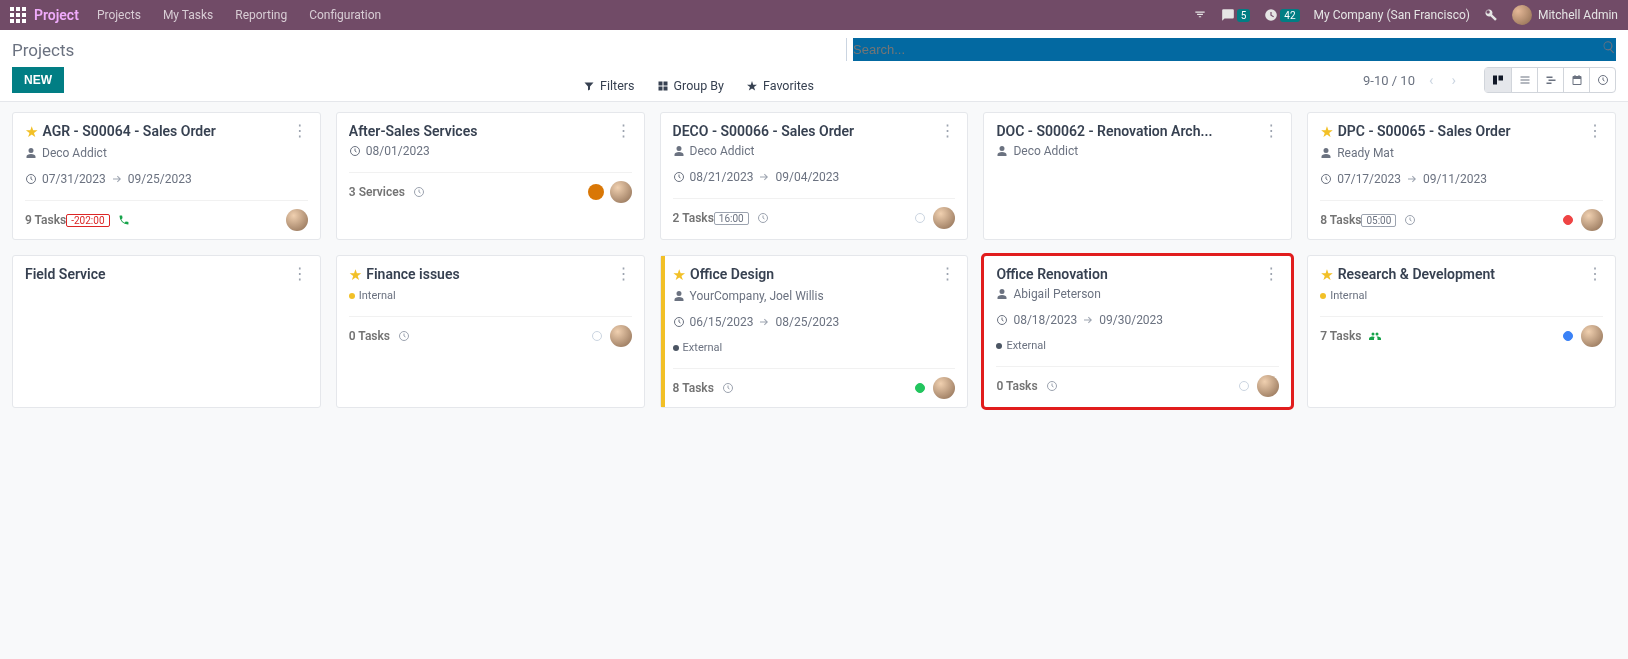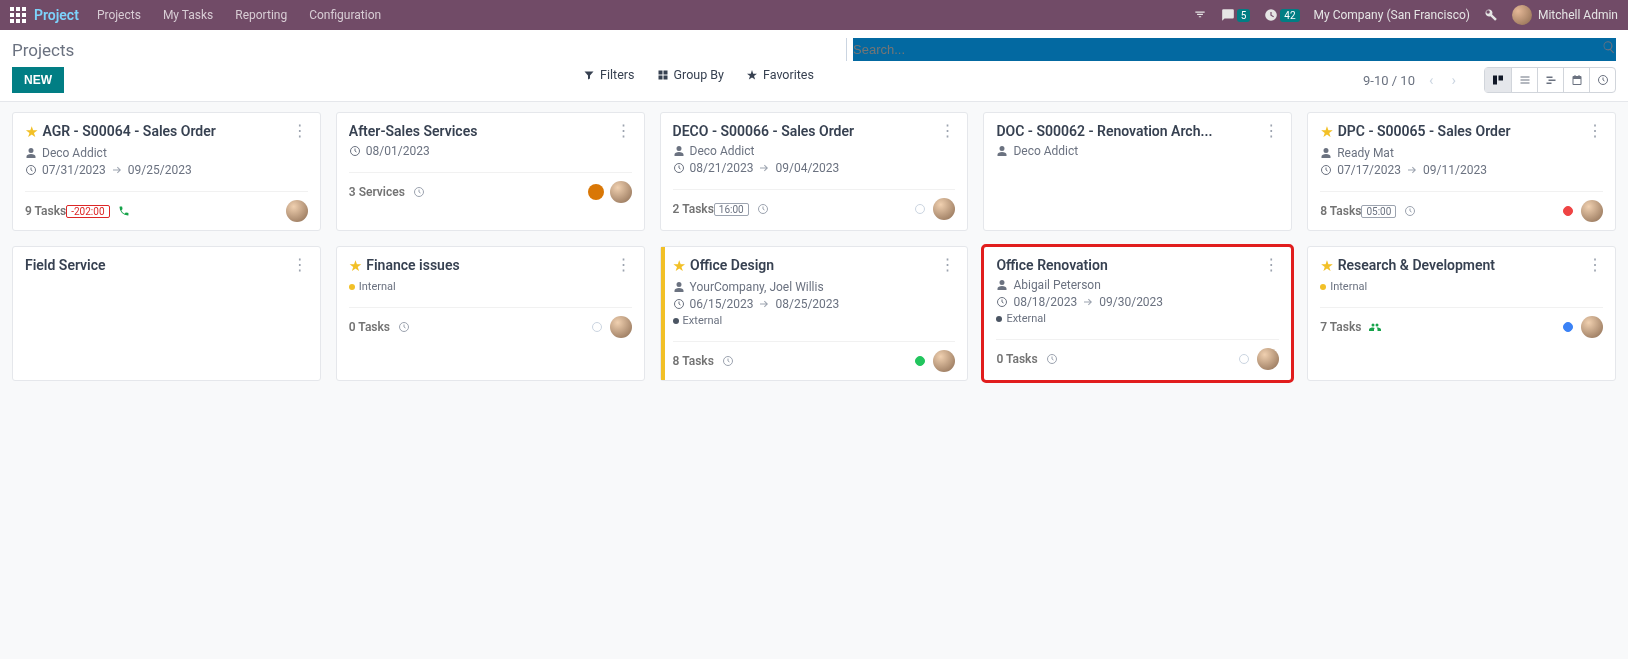--- a/index.html
+++ b/index.html
@@ -1,52 +1,52 @@
 <!DOCTYPE html>
 <html><head>
 <meta charset="utf-8">
 <style>
 * { box-sizing: border-box; margin: 0; padding: 0; }
 body { font-family: -apple-system, BlinkMacSystemFont, "Segoe UI", Roboto, sans-serif; font-size: 13px; color: #374151; background: #f8f9fa; }
 .topbar { background: #714B67; color: #e5e5e5; height: 30px; display: flex; align-items: center; padding: 0 10px; }
 .topbar .apps-icon { width: 16px; height: 16px; margin-right: 8px; fill: #fff; cursor: pointer; }
-.topbar .brand { font-weight: 600; color: #7dd3fc; font-size: 14px; margin-right: 18px; }
+.topbar .brand { font-weight: 600; color: #f0abfc; font-size: 14px; margin-right: 18px; }
 .topbar .nav { display: flex; gap: 22px; }
 .topbar .nav span { cursor: pointer; font-size: 12px; color: #d8cdd5; }
 .topbar .spacer { flex: 1; }
 .topbar .right { display: flex; align-items: center; gap: 14px; }
 .topbar .badge { background: #017e84; color: #fff; border-radius: 3px; font-size: 10px; padding: 1px 4px; margin-left: 2px; }
 .topbar .right .item { display: flex; align-items: center; cursor: pointer; font-size: 12px; color: #e5e5e5; }
 .topbar .avatar { width: 20px; height: 20px; border-radius: 50%; background: radial-gradient(circle at 30% 30%, #e5b897, #8b6a4f); margin-right: 6px; }
 .controlbar { background: #fff; border-bottom: 1px solid #e5e7eb; }
 .controlbar-row1 { display: flex; align-items: center; padding: 8px 12px 0 12px; }
 .page-title { font-size: 17px; color: #6b7280; }
 .searchwrap { flex: 1; display: flex; justify-content: flex-end; }
 .search { width: 770px; position: relative; border-left: 1px solid #cbd5e1; padding-left: 6px; }
 .search input { width: 100%; border: none; outline: none; font-size: 13px; background: #0369a1; padding: 4px 0; }
 .search .mag { position: absolute; right: 0; top: 2px; color: #6b7280; }
-.controlbar-row2 { display: flex; align-items: flex-start; padding: 6px 12px 8px 12px; }
+.controlbar-row2 { display: flex; align-items: flex-end; padding: 6px 12px 8px 12px; }
 .newbtn { background: #017e84; color: #fff; border: none; padding: 6px 12px; font-size: 12px; cursor: pointer; font-weight:600;}
 .filters { margin-left: auto; display: flex; gap: 22px; margin-right: 30px; }
 .filters .fbtn { display: flex; align-items: center; gap: 5px; color: #374151; cursor: pointer; font-size: 12.5px; }
 .pager { margin-left: auto; display: flex; align-items: center; gap: 10px; color: #6b7280; }
 .pager .arrow { color: #cbd5e1; cursor: pointer; padding: 0 4px; font-size: 15px; }
 .viewswitch { display: flex; border: 1px solid #d1d5db; border-radius: 4px; margin-left: 14px; }
 .viewswitch .vbtn { width: 26px; height: 24px; display: flex; align-items: center; justify-content: center; color: #6b7280; cursor: pointer; }
 .viewswitch .vbtn + .vbtn { border-left: 1px solid #d1d5db; }
 .viewswitch .vbtn.active { background: #e5e7eb; color: #111827; }
 .board { padding: 10px 12px; display: grid; grid-template-columns: repeat(5, 1fr); gap: 15px; }
 .card { background: #fff; border: 1px solid #e5e7eb; border-radius: 3px; padding: 10px 12px 8px 12px; position: relative; display:flex; flex-direction:column;}
 .card.yellowbar::before { content: ""; position: absolute; left: 0; top: 0; bottom: 0; width: 4px; background: #f2c027; }
 .card.highlight { outline: 3px solid #e11d1d; outline-offset: -1px; }
 .card-head { display: flex; align-items: flex-start; }
 .star { color: #f2c027; font-size: 15px; margin-right: 4px; flex-shrink:0;}
 .card-title { font-weight: 600; font-size: 14px; color: #374151; flex: 1; white-space: nowrap; overflow: hidden; text-overflow: ellipsis; }
 .kebab { color: #9ca3af; cursor: pointer; font-size: 16px; line-height:1; padding-left:6px;}
-.meta { margin-top: 5px; display: flex; flex-direction: column; gap: 3px; }
+.meta { margin-top: 5px; display: flex; flex-direction: column; gap: 12px; }
 .meta-row { display: flex; align-items: center; gap: 5px; color: #6b7280; font-size: 12px; }
 .meta-row .arrowr { color: #9ca3af; }
 .tag { display: inline-flex; align-items: center; gap: 4px; font-size: 11px; color: #6b7280; }
 .tag::before { content: ""; width: 6px; height: 6px; border-radius: 50%; display: inline-block; }
 .tag.internal::before { background: #f2c027; }
 .tag.external::before { background: #4b5563; }
 .card-foot { margin-top: 14px; display: flex; align-items: center; border-top: 1px solid #f1f1f1; padding-top: 8px; }
 .task-count { color: #737373; font-weight: 600; font-size: 12px; cursor: pointer; }
 .pill { border: 1px solid #dc2626; color: #dc2626; font-size: 10px; padding: 0 4px; border-radius: 2px; }
 .pill.gray { border-color: #9ca3af; color: #6b7280; }

